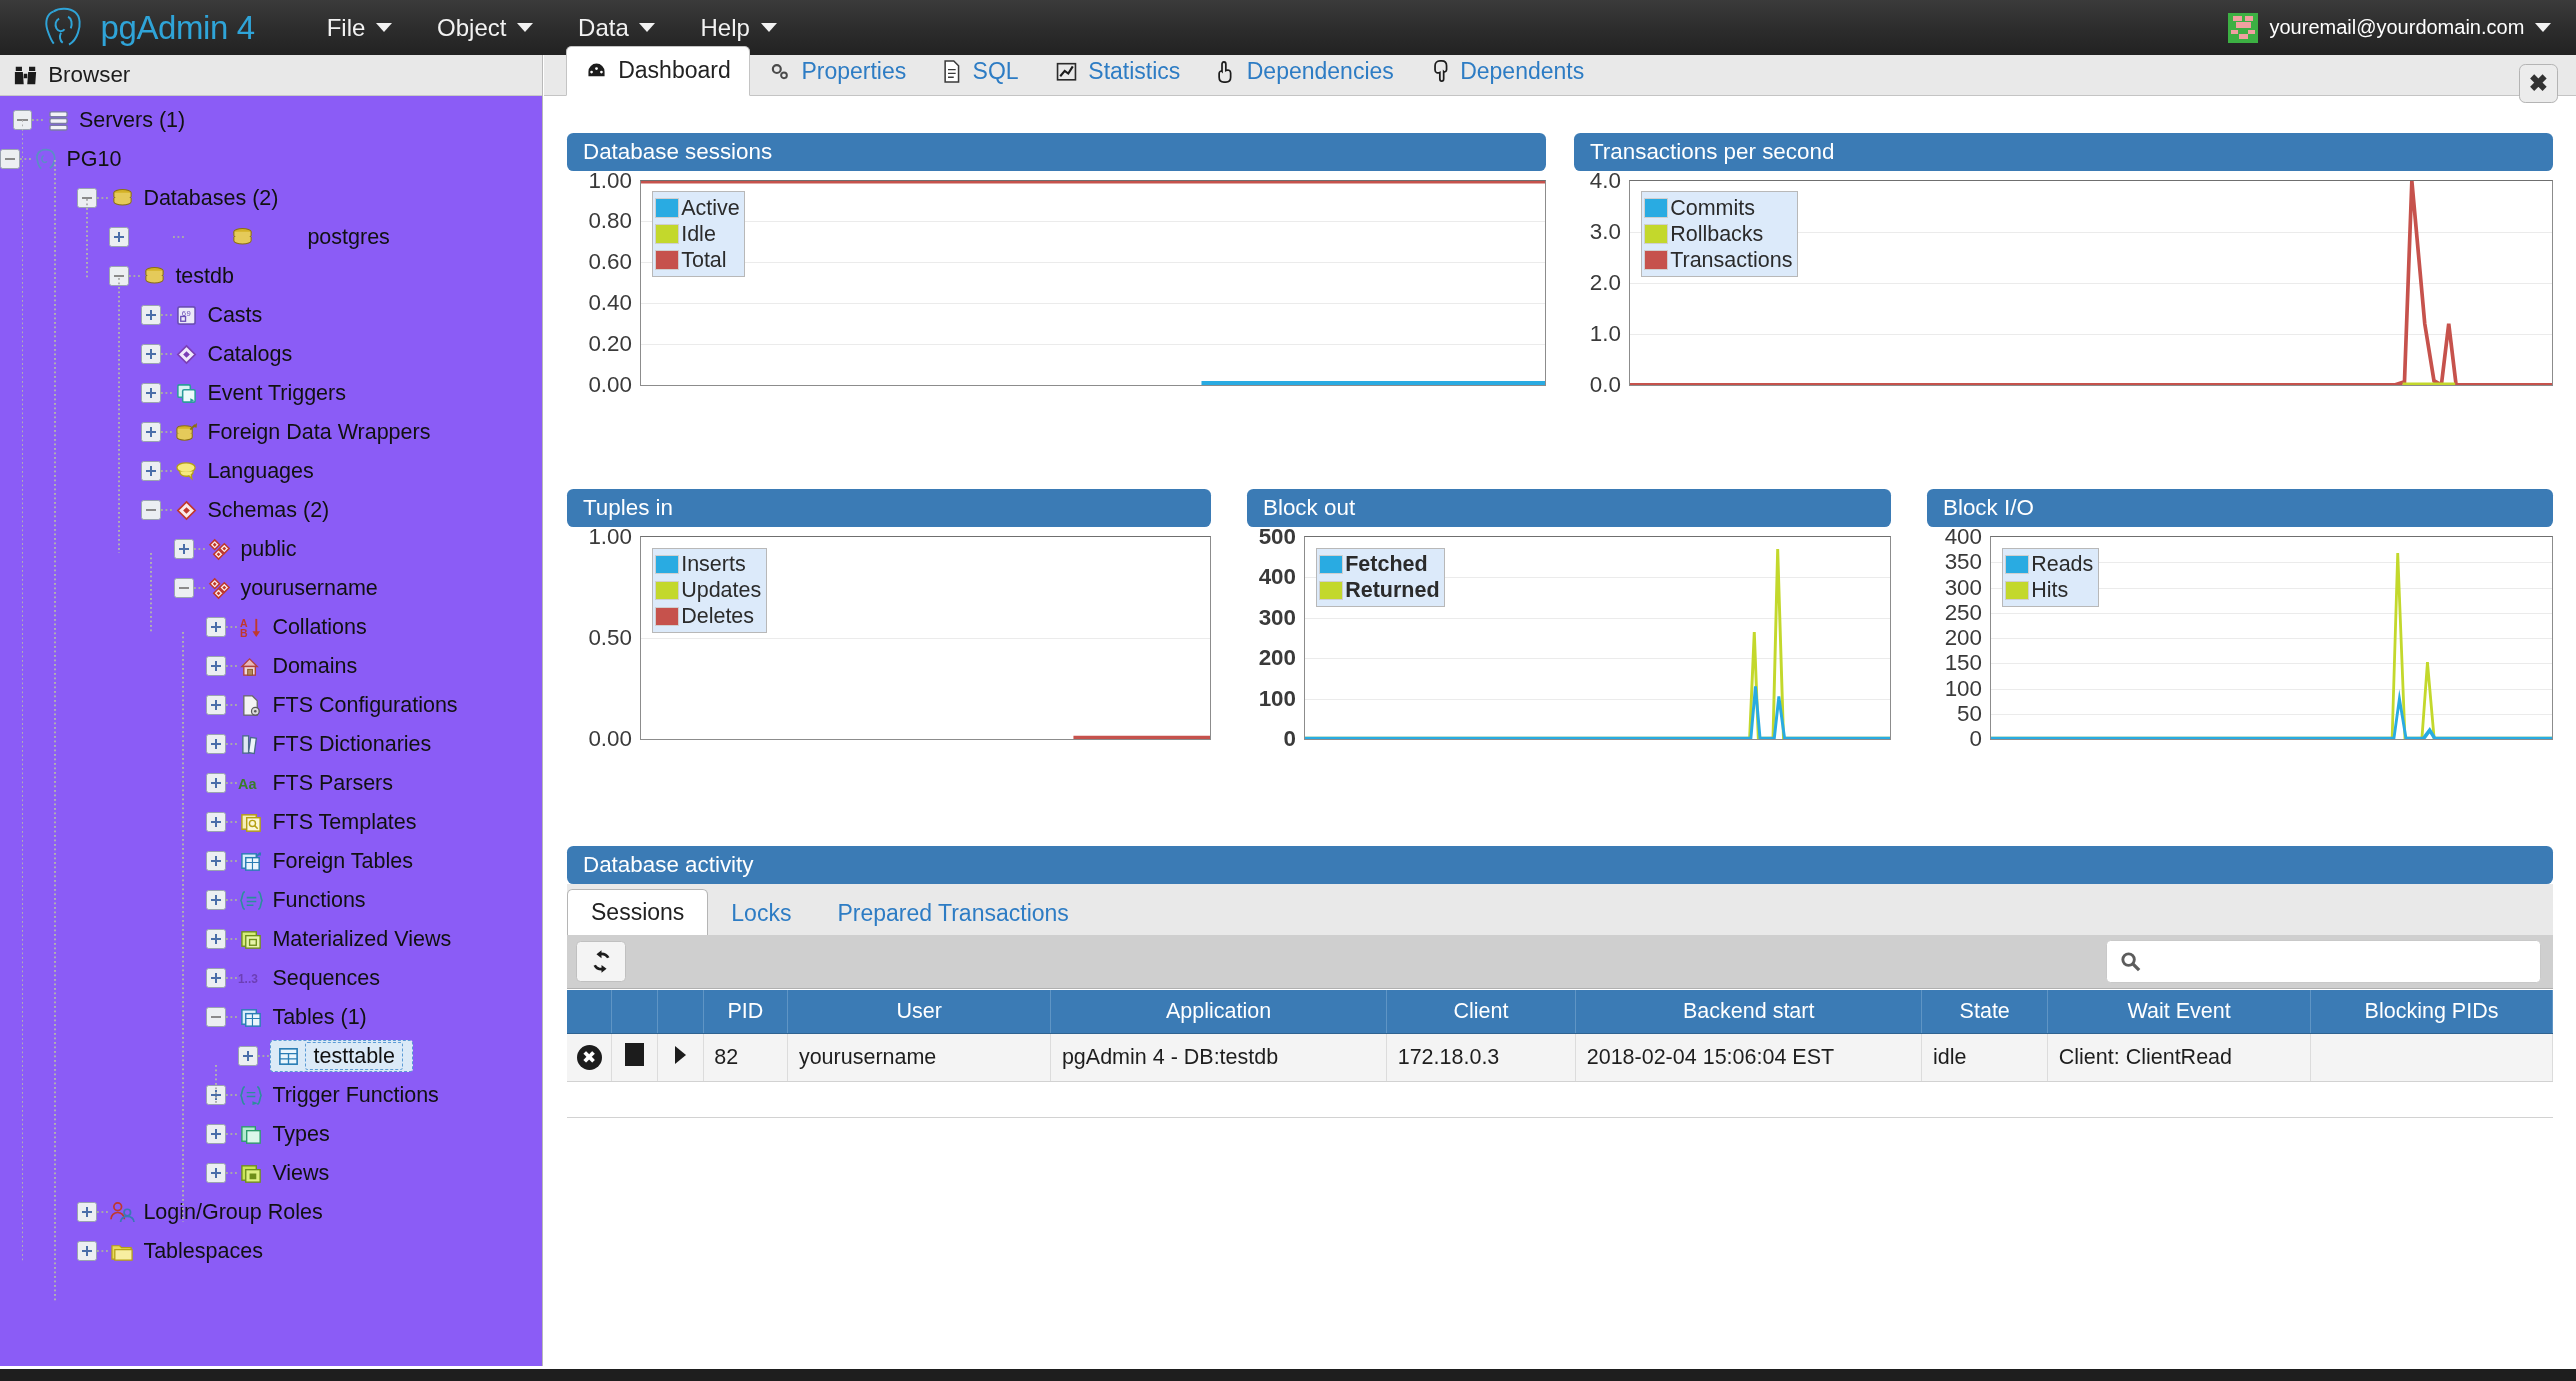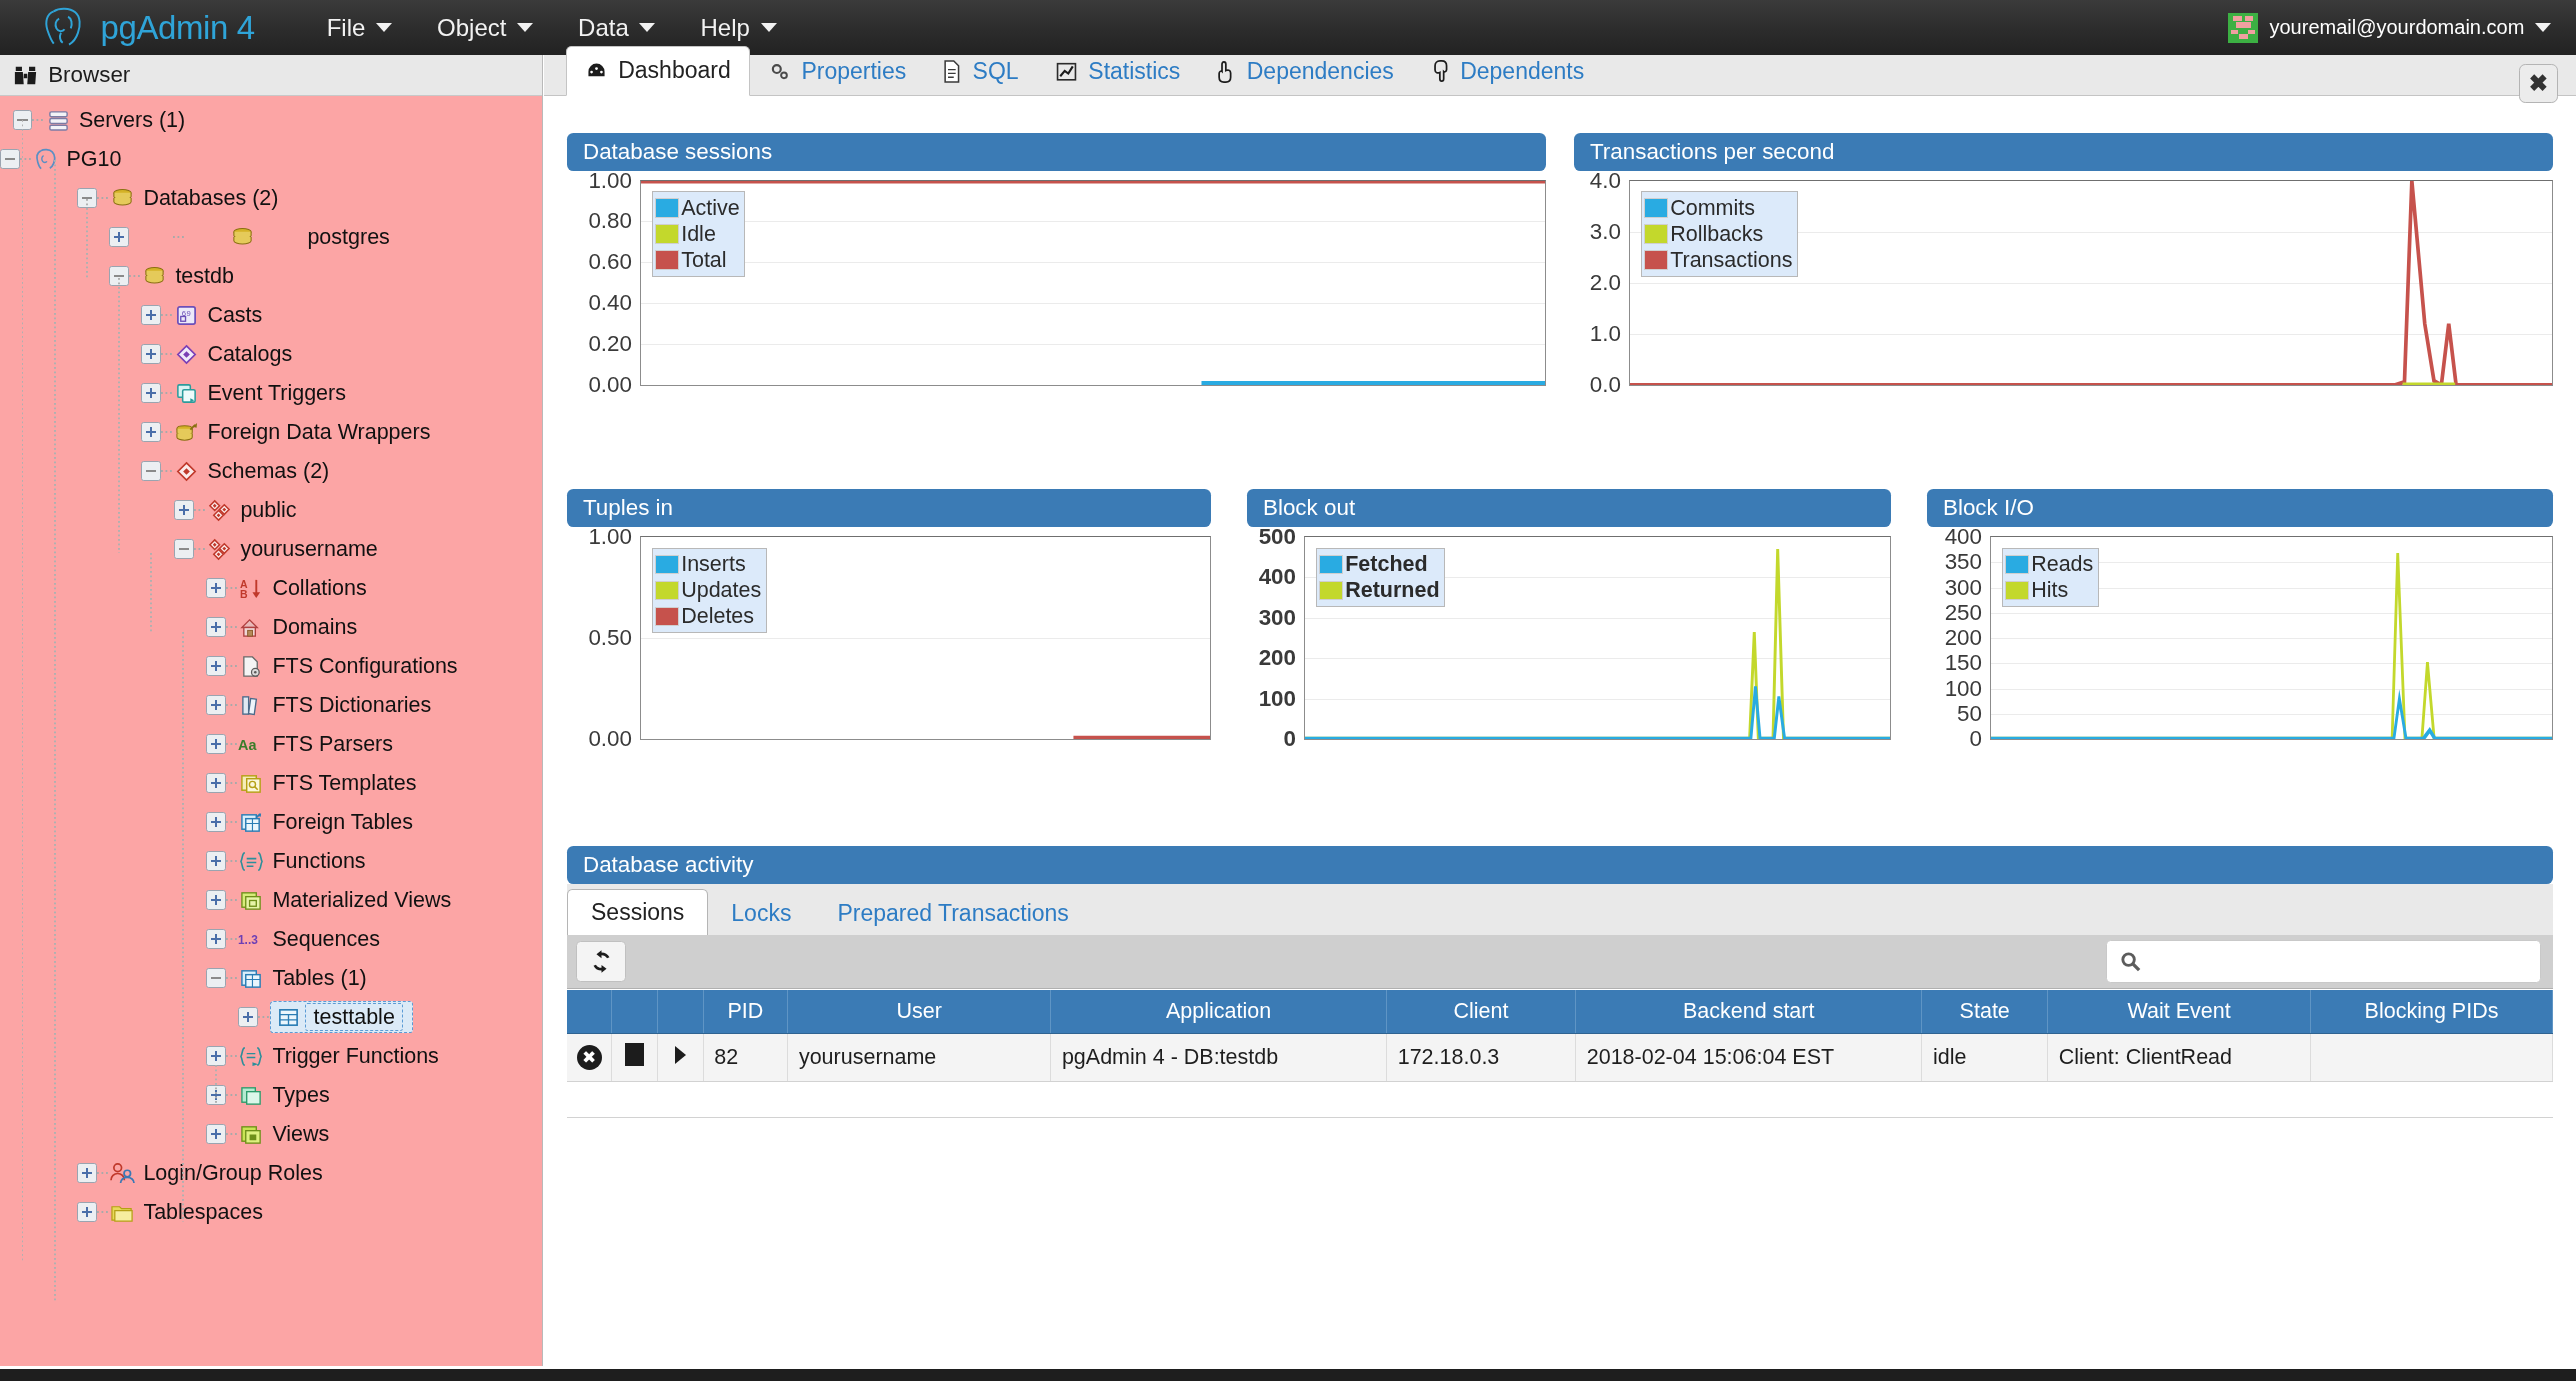--- a/index.html
+++ b/index.html
@@ -38,21 +38,21 @@
   #avatar {
     width: 30px; height: 30px; margin-right: 11.6px;
     background: #3cb043; position: relative; overflow: hidden;
   }
   #avatar i { position: absolute; background: #f0a0a0; display: block; }
   #useremail { color: #ffffff; font-size: 20px; }
 
   
   #sidebar {
     position: absolute; left: 0; top: 55px; width: 543px; height: 1311px;
-    background: #fca5a5; border-right: 0.9px solid #b9b9b9;
+    background: #8b5cf6; border-right: 0.9px solid #b9b9b9;
   }
   #browser-header {
     height: 41px; background: #e8e8e8; border-bottom: 0.9px solid #c8c8c8;
     display: flex; align-items: center; padding-left: 12.5px;
   }
   #browser-header .bh-label { font-size: 22.4px; color: #1c1c1c; margin-left: 10.7px; }
   #tree { position: relative; padding-top: 4.5px; font-size: 21.5px; color: #111; }
   .tnode {
     position: relative; height: 39px; display: flex; align-items: center;
     white-space: nowrap; cursor: pointer;
@@ -354,20 +354,31 @@
         <span class="ticon">
           <svg width="25" height="23" viewBox="0 0 26 24">
             <ellipse cx="11" cy="8" rx="8" ry="3" fill="#d4b227" stroke="#8a7012" stroke-width="1.1"></ellipse>
             <path fill="#e5ca5a" stroke="#8a7012" stroke-width="1.1" d="M3 8v4c0 1.6 3.6 3 8 3s8-1.4 8-3V8"></path>
             <path fill="#e5ca5a" stroke="#8a7012" stroke-width="1.1" d="M3 13v4c0 1.6 3.6 3 8 3s8-1.4 8-3v-4"></path>
             <path fill="none" stroke="#8a7012" stroke-width="2" d="M17 9l5-5"></path>
             <path fill="#8a7012" d="M24 2l-.5 5-4-1z"></path>
           </svg>
         </span>
         <span class="tlabel">Foreign Data Wrappers</span>
+      </div>
+      <div class="tnode" style="padding-left: 141px;">
+        <span class="toggle plus"></span>
+        <span class="dots"></span>
+        <span class="ticon">
+          <svg width="25" height="23" viewBox="0 0 26 24">
+            <path fill="#f5e97f" stroke="#b5a015" stroke-width="1.4" d="M3 8c0-3 4.5-5 9.5-5S22 5 22 8s-4.5 5-9.5 5S3 11 3 8z"></path>
+            <path fill="#f5e97f" stroke="#b5a015" stroke-width="1.4" d="M6 12c0 3 3 5 6.5 5 1 0 2-.2 3-.5l3 3-.5-4c1.5-1 2-2.2 2-3.5"></path>
+          </svg>
+        </span>
+        <span class="tlabel">Languages</span>
       </div>
       <div class="tnode" style="padding-left: 141px;">
         <span class="toggle minus"></span>
         <span class="dots"></span>
         <span class="ticon">
           <svg width="23" height="23" viewBox="0 0 24 24">
             <path fill="#fbeaea" stroke="#c0392b" stroke-width="1.8" d="M12 3l9 9-9 9-9-9z"></path>
             <path fill="#c0392b" d="M12 8.5l3.5 3.5L12 15.5 8.5 12z"></path>
           </svg>
         </span>

